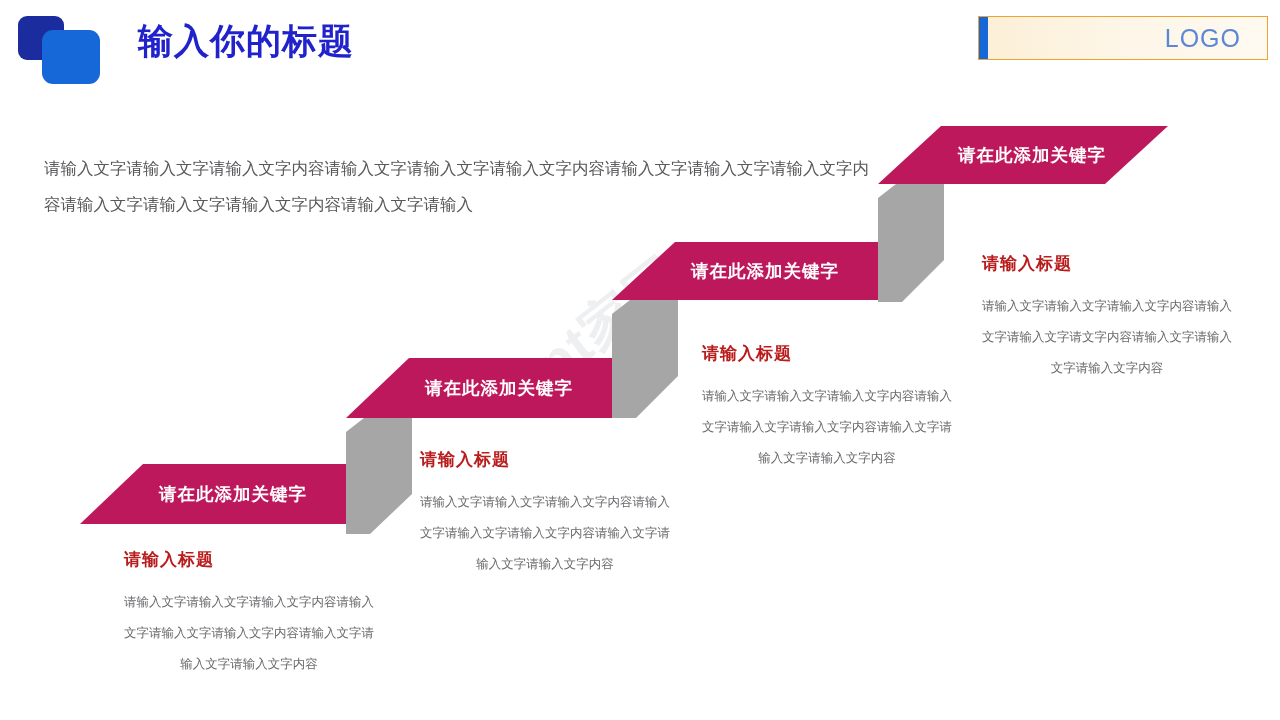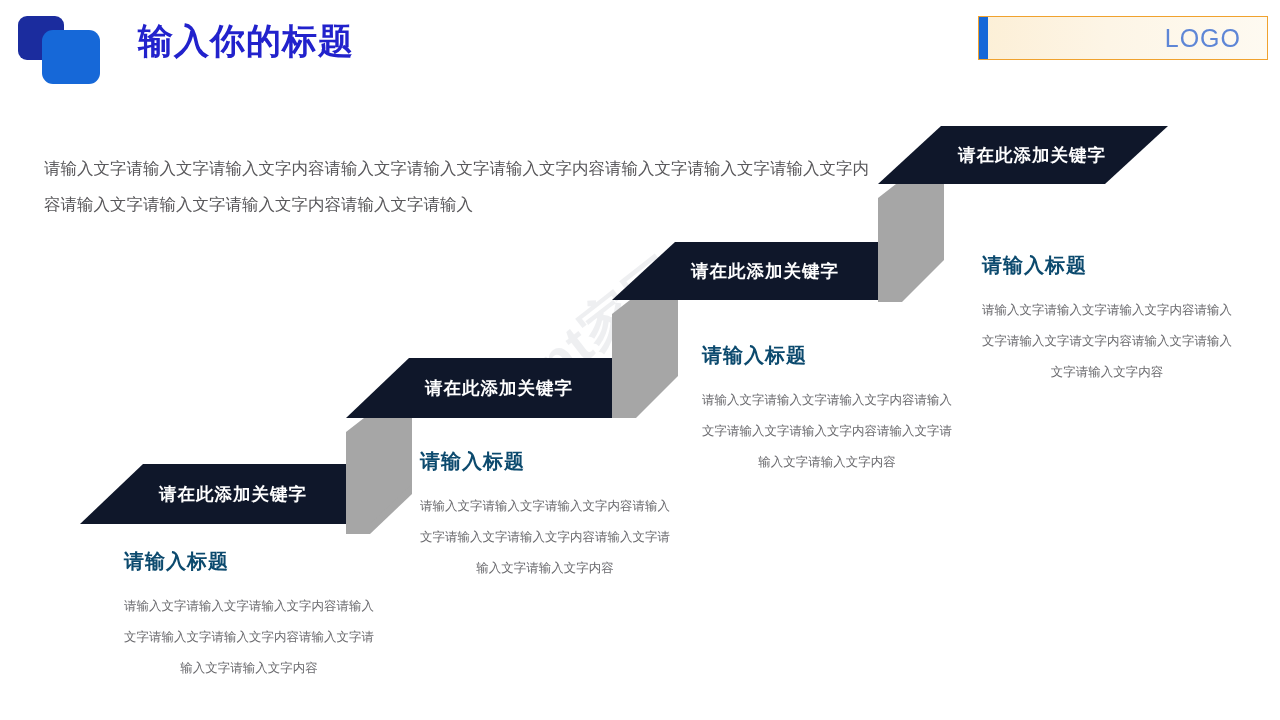--- a/index.html
+++ b/index.html
@@ -112,21 +112,21 @@
     letter-spacing: 2px;
     pointer-events: none;
     white-space: nowrap;
   }
 
   
   .step-group { position: absolute; }
 
   .step-banner {
     position: absolute;
-    background: #0f172a;
+    background: #be185d;
     display: flex;
     align-items: center;
     box-sizing: border-box;
   }
   .step-banner .banner-label {
     color: #ffffff;
     font-size: 17.5px;
     font-weight: bold;
     letter-spacing: 1px;
     white-space: nowrap;
@@ -134,23 +134,23 @@
     text-align: center;
   }
 
   .step-riser {
     position: absolute;
     background: #A6A6A6;
   }
 
   .step-text { position: absolute; }
   .step-text .step-heading {
-    font-size: 20px;
-    font-weight: bold;
-    color: #0c4a6e;
+    font-size: 17px;
+    font-weight: bold;
+    color: #b91c1c;
     letter-spacing: 1px;
     margin-bottom: 16px;
     white-space: nowrap;
   }
   .step-text .step-body {
     font-size: 12.5px;
     line-height: 31px;
     color: #6A6A6E;
     letter-spacing: 0px;
     text-align: center;

